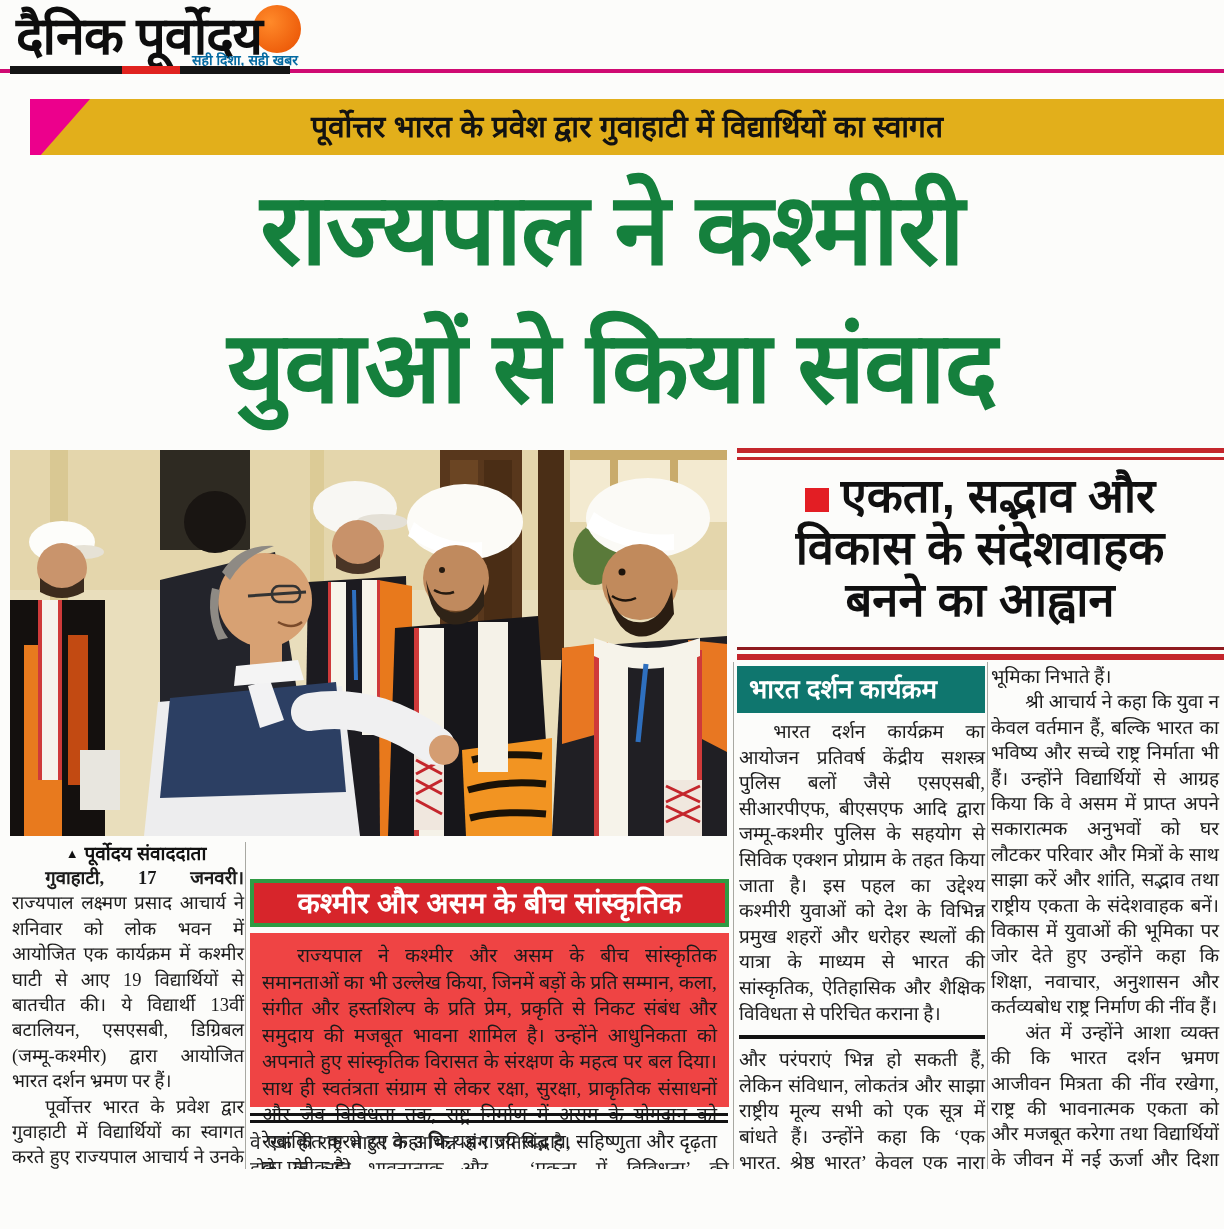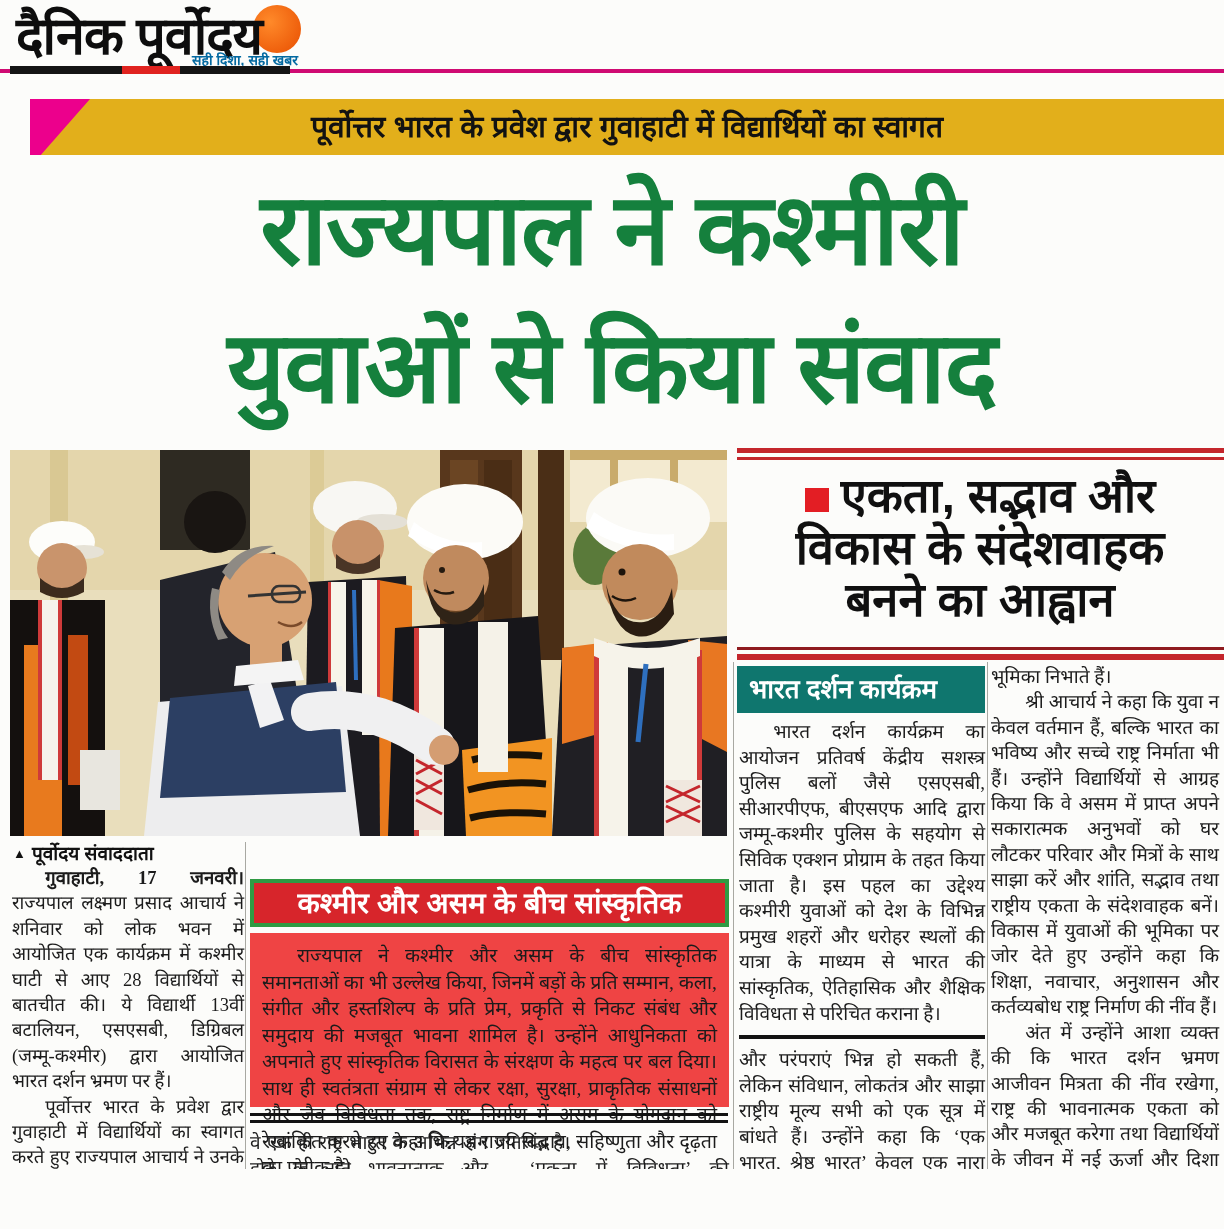--- a/index.html
+++ b/index.html
@@ -49,21 +49,21 @@
   .v2{left:733px;top:662px;height:567px;}
   .v3{left:987px;top:662px;height:567px;}
 
   
   .col{position:absolute;text-align:justify;font-size:18.5px;line-height:25.4px;color:#1b1b1b;}
   .col p{margin:0;}
   .col p.ind{text-indent:1.8em;}
   .dateline{font-weight:700;}
 
   
-  .byline{position:absolute;left:13px;top:840px;width:232px;text-align:left;
+  .byline{position:absolute;left:20px;top:840px;width:232px;text-align:center;
      font-weight:700;font-size:19px;font-family:"Liberation Sans",sans-serif;color:#111;}
   .byline .tri{font-size:13px;vertical-align:2px;margin-right:6px;}
   .leftcol{left:12px;top:866px;width:232px;}
 
   
   .cult-head{position:absolute;left:250px;top:879px;width:479px;height:48px;background:#d7252b;
      border:4px solid #2f9a43;box-sizing:border-box;color:#fff;text-align:center;
      font-family:"Liberation Sans",sans-serif;font-weight:800;font-size:29px;line-height:40px;}
   .cult-body{position:absolute;left:250px;top:933px;width:479px;height:174px;background:#ef4444;
      box-sizing:border-box;padding:10px 12px;text-align:justify;font-size:19.5px;line-height:26.5px;color:#1b1b1b;}
@@ -222,21 +222,21 @@
     <div class="hl-bot1"></div>
     <div class="hl-bot2"></div>
   </div>
 
   <div class="vrule v1"></div>
   <div class="vrule v2"></div>
   <div class="vrule v3"></div>
 
   <div class="byline"><span class="tri">▲</span><span>पूर्वोदय संवाददाता</span></div>
   <div class="col leftcol">
-    <p class="ind"><span class="dateline">गुवाहाटी, 17 जनवरी।</span><span> राज्यपाल लक्ष्मण प्रसाद आचार्य ने शनिवार को लोक भवन में आयोजित एक कार्यक्रम में कश्मीर घाटी से आए 28 विद्यार्थियों से बातचीत की। ये विद्यार्थी 13वीं बटालियन, एसएसबी, डिग्रिबल (जम्मू-कश्मीर) द्वारा आयोजित भारत दर्शन भ्रमण पर हैं।</span></p>
+    <p class="ind"><span class="dateline">गुवाहाटी, 17 जनवरी।</span><span> राज्यपाल लक्ष्मण प्रसाद आचार्य ने शनिवार को लोक भवन में आयोजित एक कार्यक्रम में कश्मीर घाटी से आए 19 विद्यार्थियों से बातचीत की। ये विद्यार्थी 13वीं बटालियन, एसएसबी, डिग्रिबल (जम्मू-कश्मीर) द्वारा आयोजित भारत दर्शन भ्रमण पर हैं।</span></p>
     <p class="ind">पूर्वोत्तर भारत के प्रवेश द्वार गुवाहाटी में विद्यार्थियों का स्वागत करते हुए राज्यपाल आचार्य ने उनके आगमन पर प्रसन्नता व्यक्त की और उनके उत्साह व सीखने की भावना की सराहना की। उन्होंने कहा कि भले ही कश्मीर और असम भौगोलिक रूप से दूर हों, लेकिन</p>
   </div>
 
   <div class="cult-head">कश्मीर और असम के बीच सांस्कृतिक समानता</div>
   <div class="cult-body">
     <p>राज्यपाल ने कश्मीर और असम के बीच सांस्कृतिक समानताओं का भी उल्लेख किया, जिनमें बड़ों के प्रति सम्मान, कला, संगीत और हस्तशिल्प के प्रति प्रेम, प्रकृति से निकट संबंध और समुदाय की मजबूत भावना शामिल है। उन्होंने आधुनिकता को अपनाते हुए सांस्कृतिक विरासत के संरक्षण के महत्व पर बल दिया। साथ ही स्वतंत्रता संग्राम से लेकर रक्षा, सुरक्षा, प्राकृतिक संसाधनों और जैव विविधता तक, राष्ट्र निर्माण में असम के योगदान को रेखांकित करते हुए कहा कि यह राज्य सद्भाव, सहिष्णुता और दृढ़ता का प्रतीक है।</p>
   </div>
   <div class="dbl-rule"></div>
 
   <div class="col botcol1">

